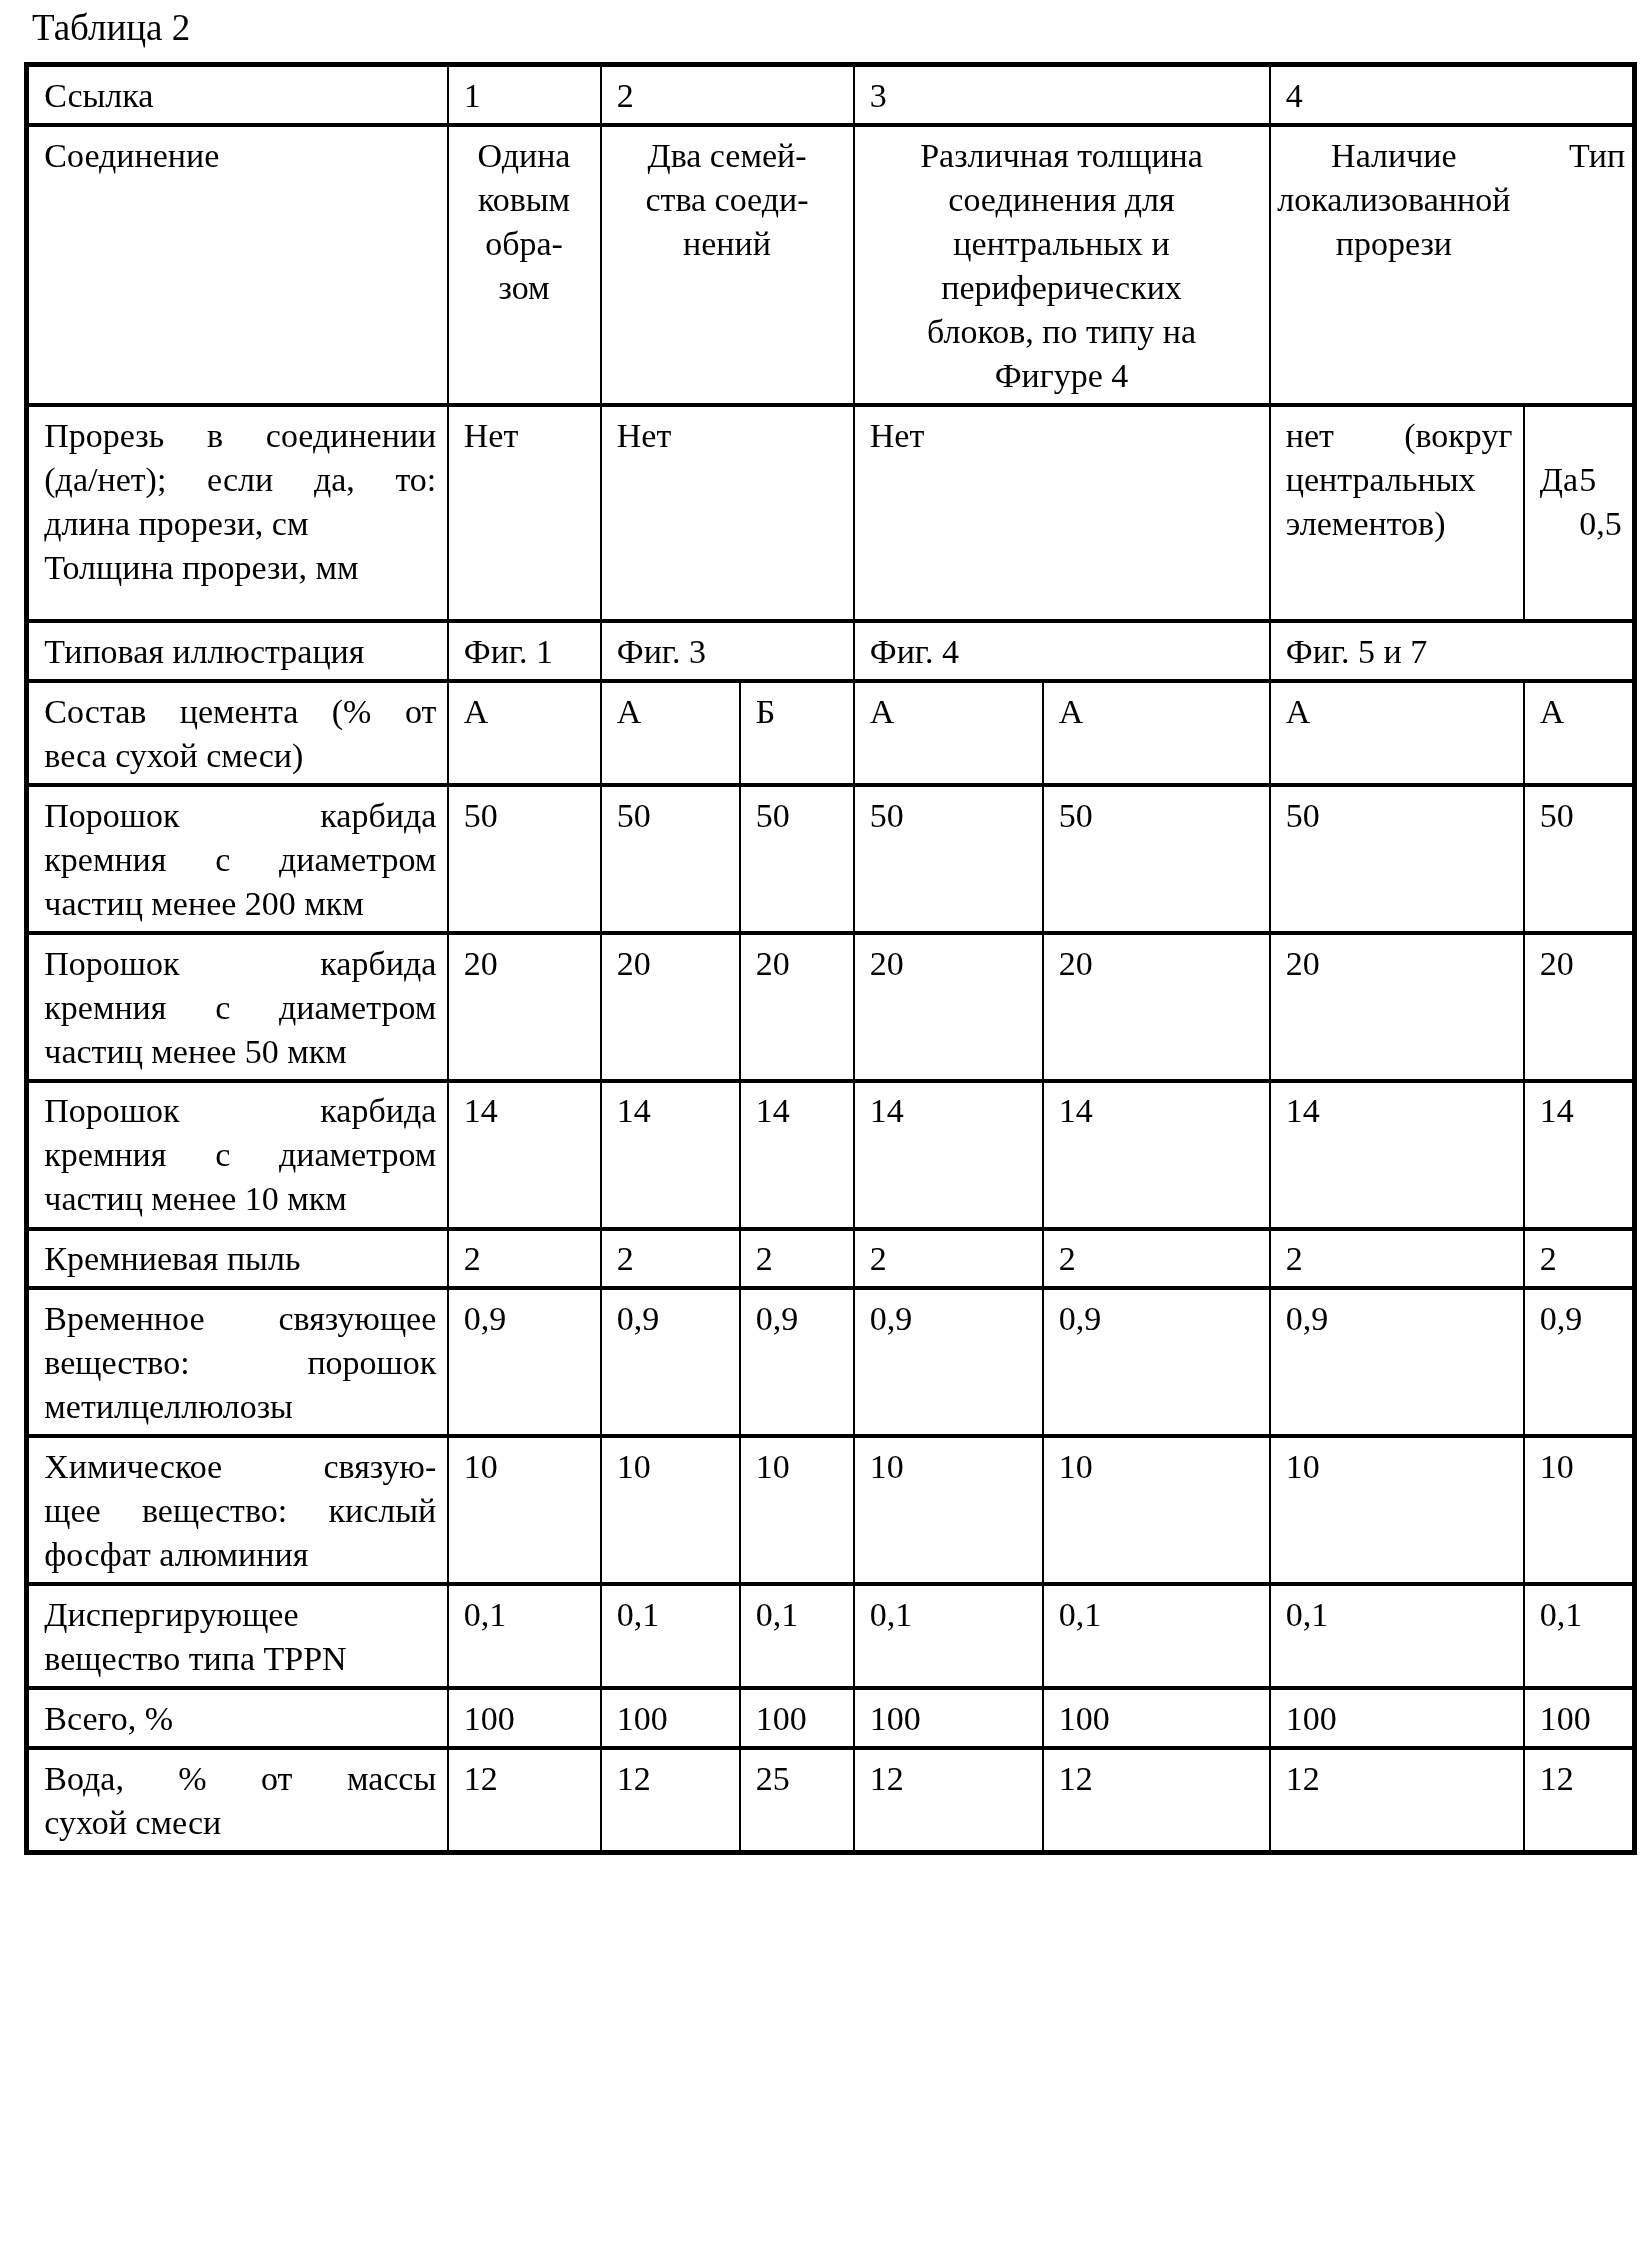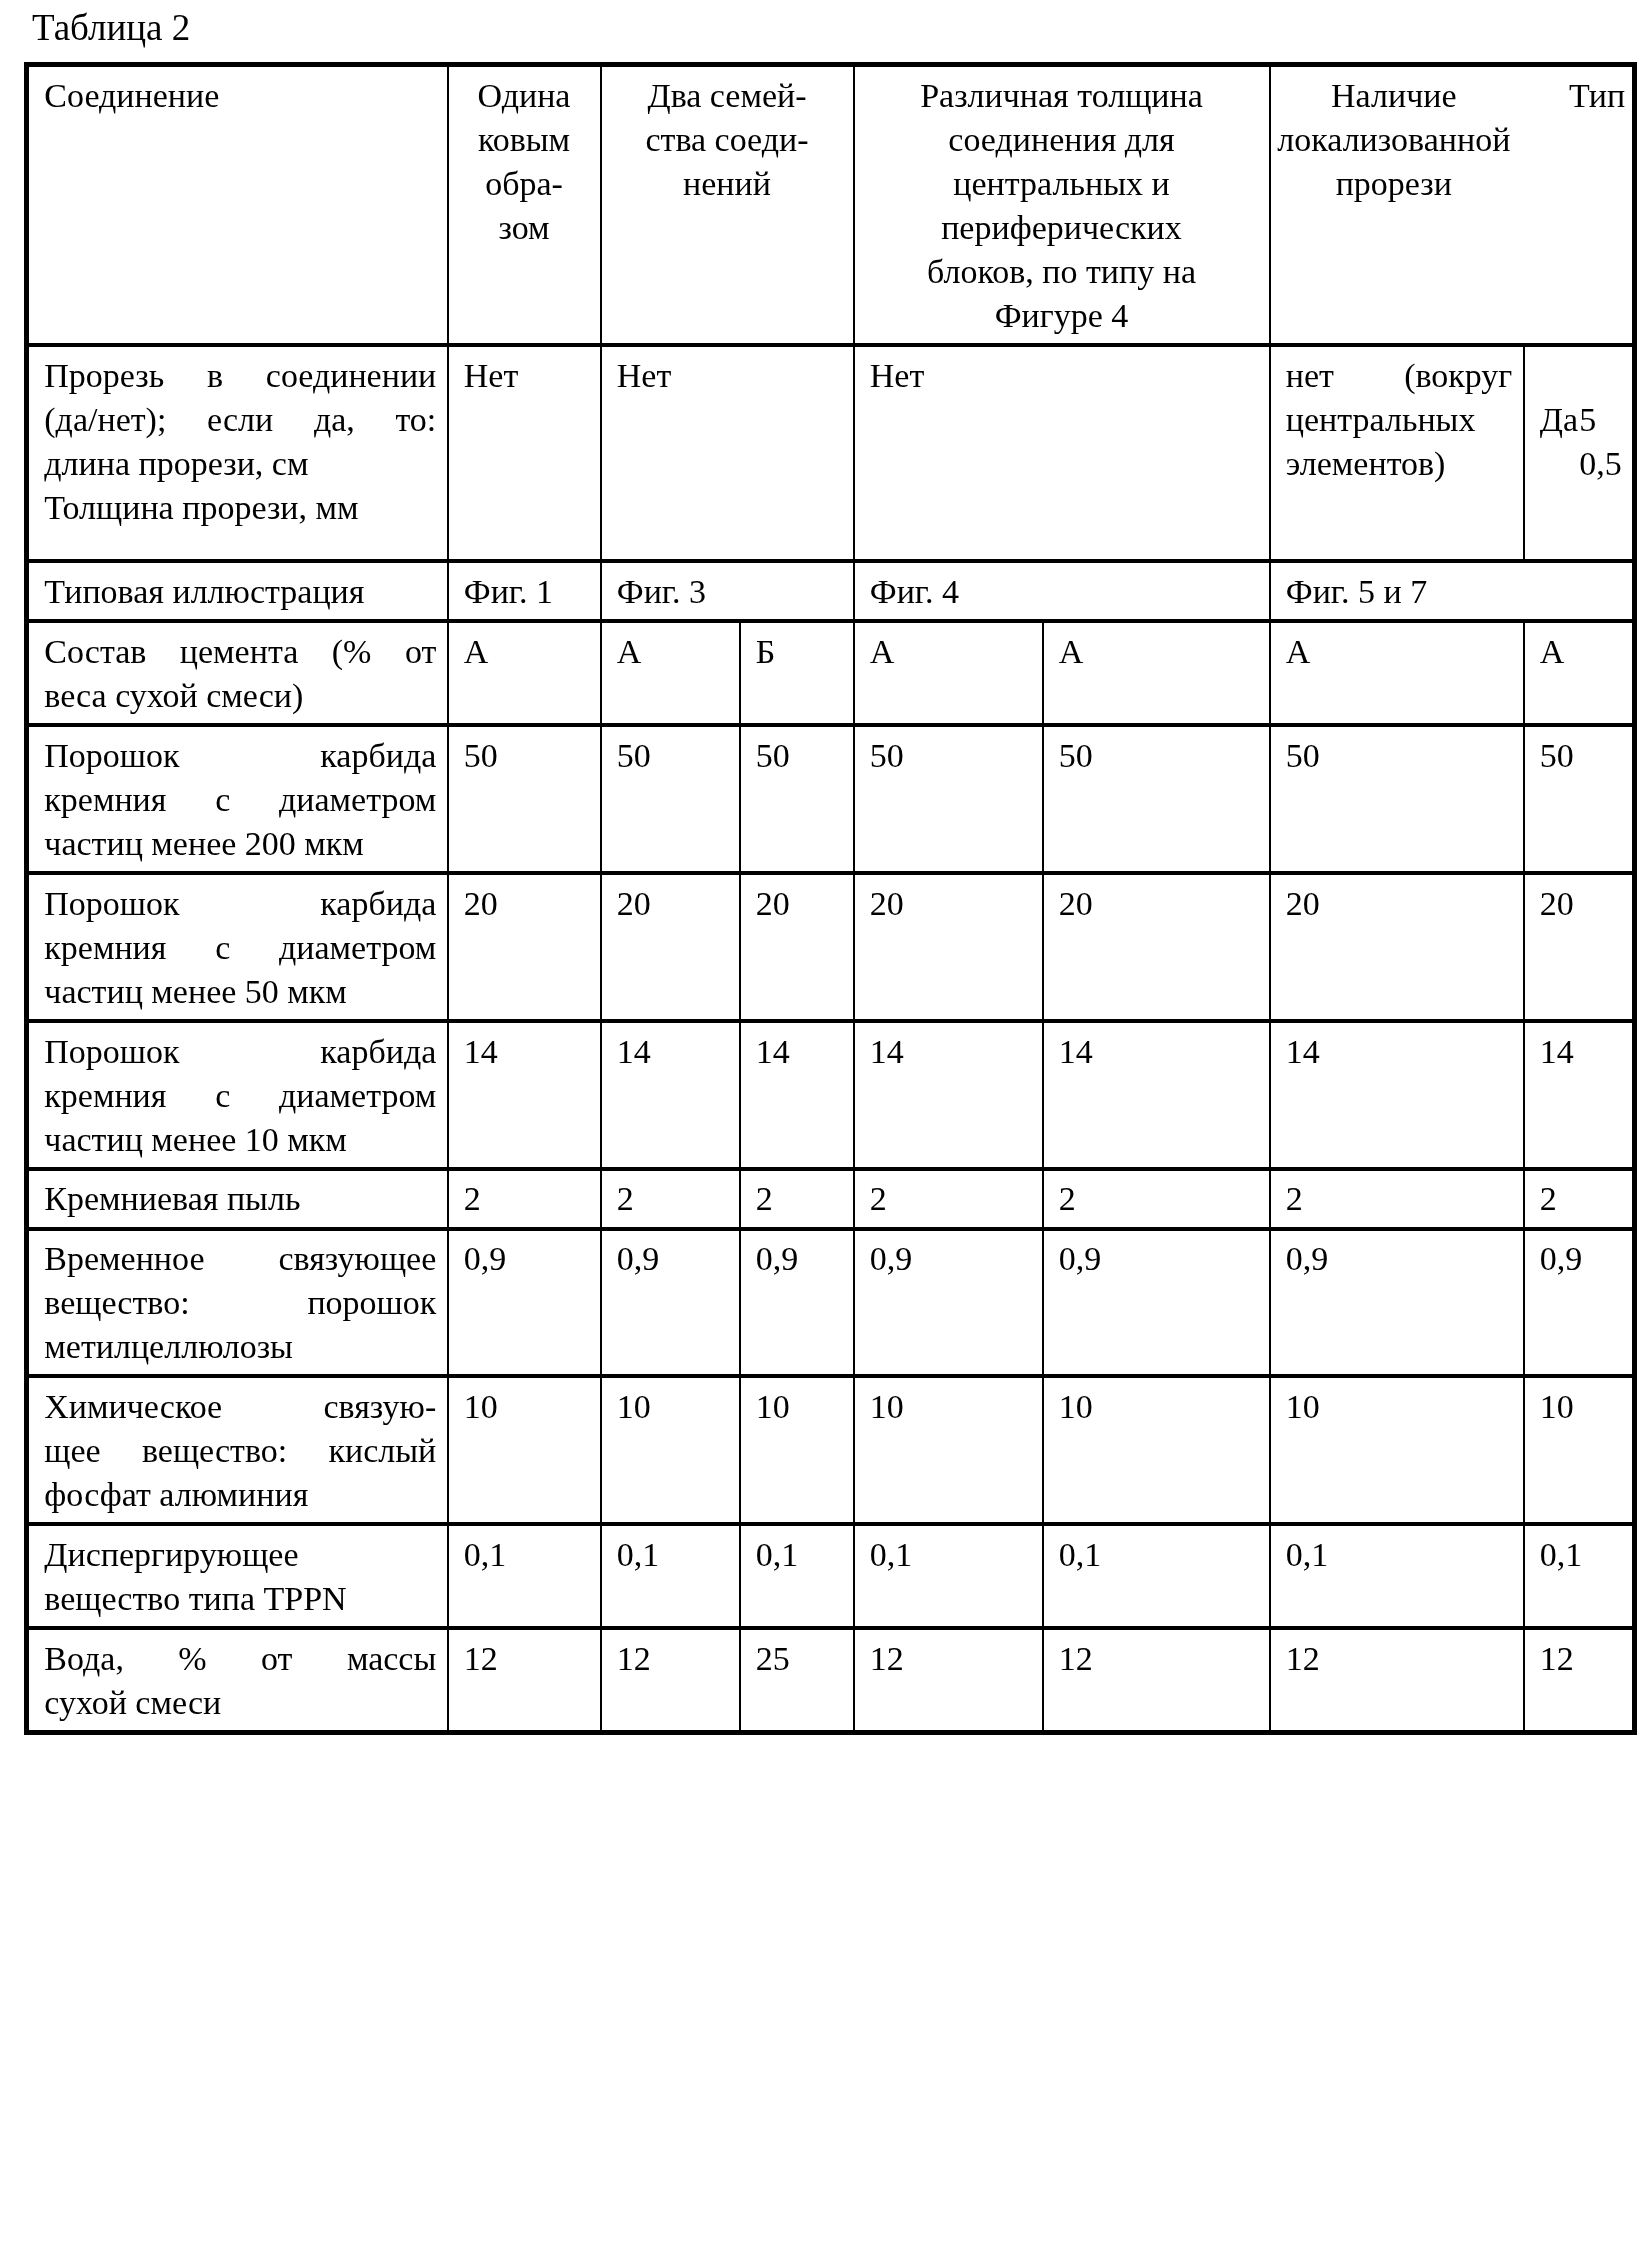--- a/index.html
+++ b/index.html
@@ -47,20 +47,27 @@
         <col style="width:153px">
         <col style="width:139px">
         <col style="width:114px">
       <col style="width:189px">
         <col style="width:227px">
         <col style="width:254px">
         <col style="width:111px">
     </colgroup>
 
     <tbody>
+        <tr class="r1">
+      <td>Ссылка</td>
+      <td>1</td>
+      <td colspan="2">2</td>
+      <td colspan="2">3</td>
+      <td colspan="2">4</td>
+    </tr>
 
     <tr class="r2">
       <td>Соединение</td>
       <td class="ctr pre">Одина
 ковым
 обра-
 зом</td>
       <td colspan="2" class="ctr pre">Два семей-
 ства соеди-
 нений</td>
@@ -224,20 +231,30 @@
           </td>
       <td>0,1</td>
       <td>0,1</td>
       <td>0,1</td>
       <td>0,1</td>
       <td>0,1</td>
       <td>0,1</td>
       <td>0,1</td>
     </tr>
 
+    <tr class="r16">
+      <td>Всего, %</td>
+      <td>100</td>
+      <td>100</td>
+      <td>100</td>
+      <td>100</td>
+      <td>100</td>
+      <td>100</td>
+      <td>100</td>
+    </tr>
 
     <tr class="r17">
       <td>
             <div class="jl">Вода, % от массы</div>
             <div>сухой смеси</div>
           </td>
       <td>12</td>
       <td>12</td>
       <td>25</td>
       <td>12</td>

